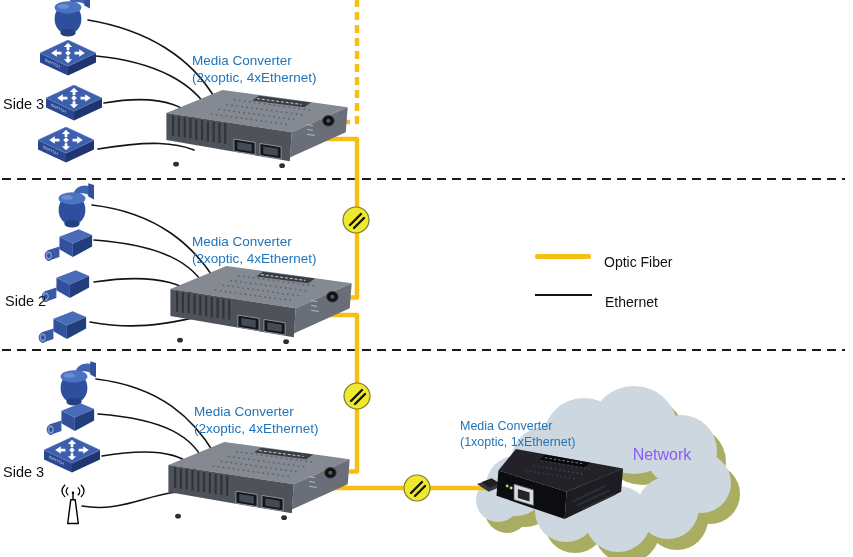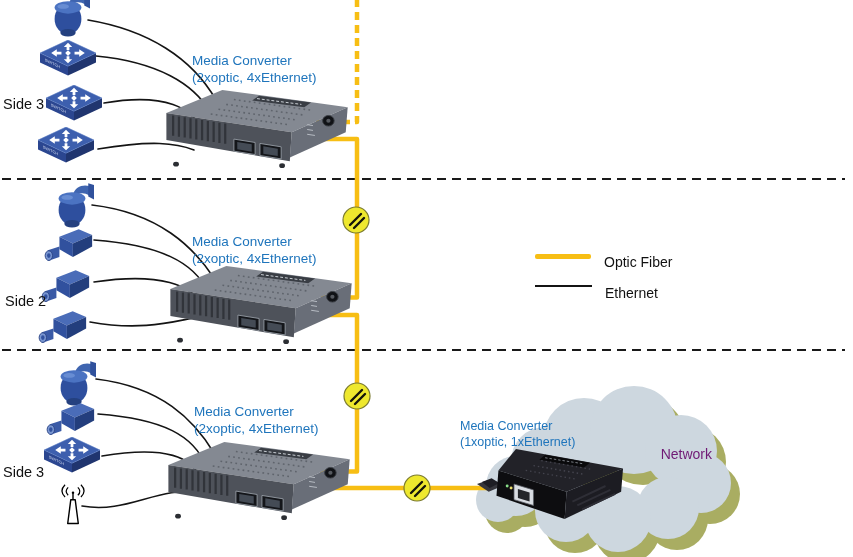--- a/index.html
+++ b/index.html
@@ -2,24 +2,24 @@
 <html><head>
 <meta charset="utf-8">
 <style>
   html,body{margin:0;padding:0;background:#fff;}
   body{font-family:"Liberation Sans", sans-serif;}
   .stage{position:relative;width:853px;height:557px;background:#ffffff;overflow:hidden;}
   .art{position:absolute;left:0;top:0;}
   .lbl{position:absolute;color:#111;font-size:14.5px;white-space:nowrap;margin-top:24px;}
   .conv{position:absolute;width:160px;text-align:left;color:#1F75BC;font-size:13.5px;line-height:1.27;}
   .conv.sm{width:168px;font-size:12.5px;}
-  .nc{position:absolute;width:100px;text-align:right;color:#701a75;font-size:14px;line-height:1.18;}
+  .nc{position:absolute;width:100px;text-align:center;color:#8b5cf6;font-size:16px;line-height:1.18;}
   .legend{position:absolute;left:535px;top:254px;}
   .lrow{display:flex;align-items:flex-start;height:22px;}
-  .lrow + .lrow{margin-top:9px;}
+  .lrow + .lrow{margin-top:18px;}
   .sw{display:inline-block;}
   .sw.fiber{width:56px;height:5px;background:#F7BE14;border-radius:2px;}
   .sw.eth{width:57px;height:2px;background:#141414;}
   .ltext{margin-left:13px;font-size:14px;color:#111;}
   svg text{font-family:"Liberation Sans", sans-serif;}
 </style>
 </head>
 <body>
 
 <div class="stage">

